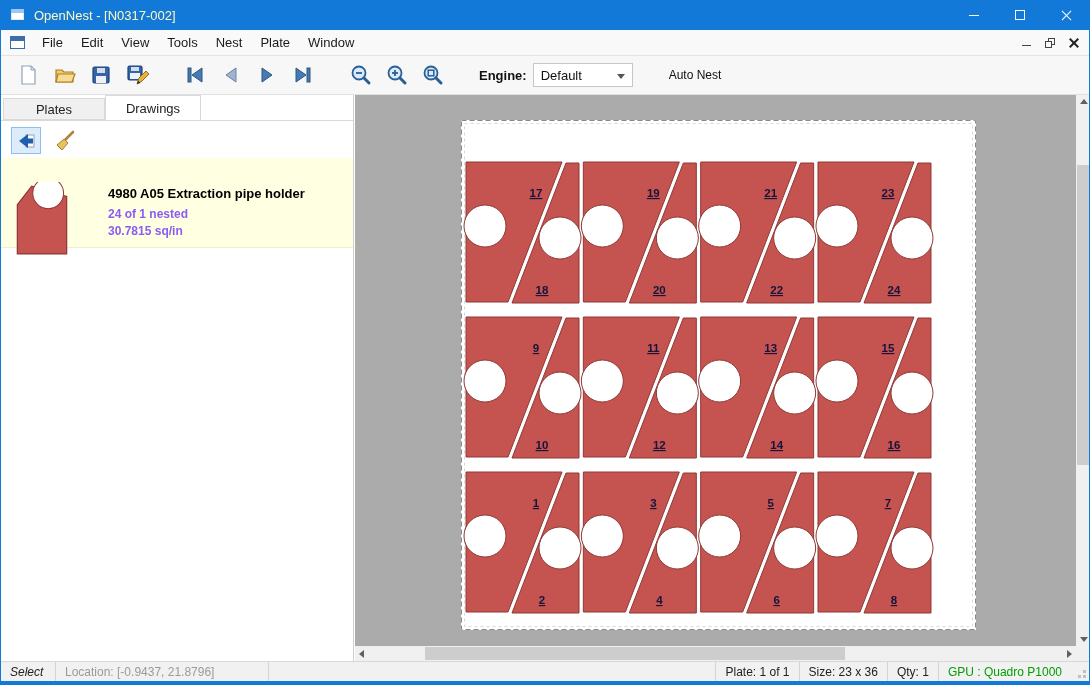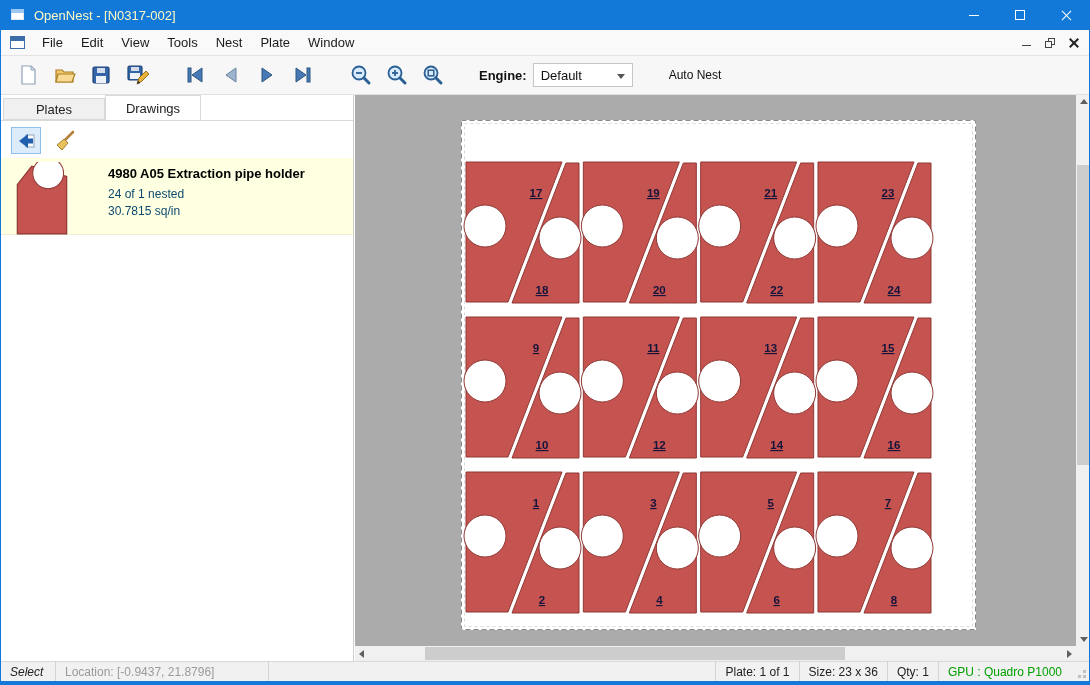--- a/index.html
+++ b/index.html
@@ -60,25 +60,25 @@
   .tabstrip { position:absolute; left:0; top:0; width:100%; height:25px; }
   .tab { position:absolute; top:3px; height:22px; font-size:13px; display:flex; align-items:center;
          justify-content:center; border:1px solid #d9d9d9; background:#f0f0f0; color:#222; }
   .tab.plates { left:2px; width:102px; }
   .tab.drawings { left:104px; width:96px; top:0; height:25px; background:#fff; border-bottom:none; }
   .panelbody { position:absolute; left:0; top:25px; width:100%; height:541px; background:#fff; border-top:1px solid #d9d9d9; }
   .minibar { display:flex; gap:10px; padding:6px 0 4px 10px; }
   .mini-btn { width:30px; height:27px; display:flex; align-items:center; justify-content:center; }
   .mini-btn.active { background:#dcecfb; border:1px solid #8fc0ec; }
 
-  .drawing-item { display:flex; background:#ffffe1; border-bottom:1px solid #efefd2; padding:4px 6px 8px 12px; height:77px; }
+  .drawing-item { display:flex; background:#ffffe1; border-bottom:1px solid #efefd2; padding:24px 6px 8px 12px; height:90px; }
   .thumbbox { width:95px; flex:none; }
   .dtext { padding-top:4px; }
   .dtitle { font-size:13px; font-weight:bold; color:#000; margin-bottom:5px; }
-  .dline { font-size:12px; color:#0c4a6e; line-height:17px; }
+  .dline { font-size:12px; color:#8b5cf6; line-height:17px;font-weight:bold; }
 
   
   .canvas { position:absolute; left:354px; top:95px; width:721px; height:551px; background:#ababab; }
   .plate { position:absolute; left:460px; top:120px; width:515px; height:510px; background:#fff; }
   .plate svg { display:block; width:100%; height:100%; }
 
   
   .hscroll { position:absolute; left:354px; top:646px; width:721px; height:15px; background:#f0f0f0; }
   .hthumb { position:absolute; left:70px; top:1px; width:420px; height:13px; background:#cdcdcd; }
   .vscroll { position:absolute; left:1075px; top:95px; width:15px; height:551px; background:#f0f0f0; }

